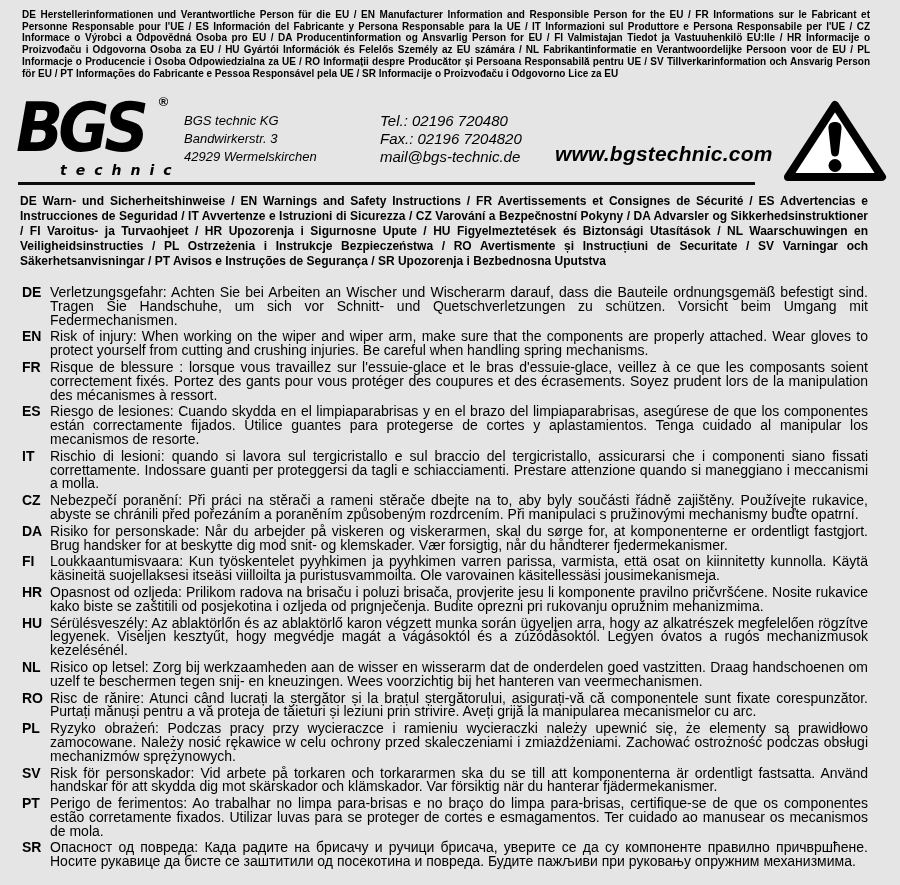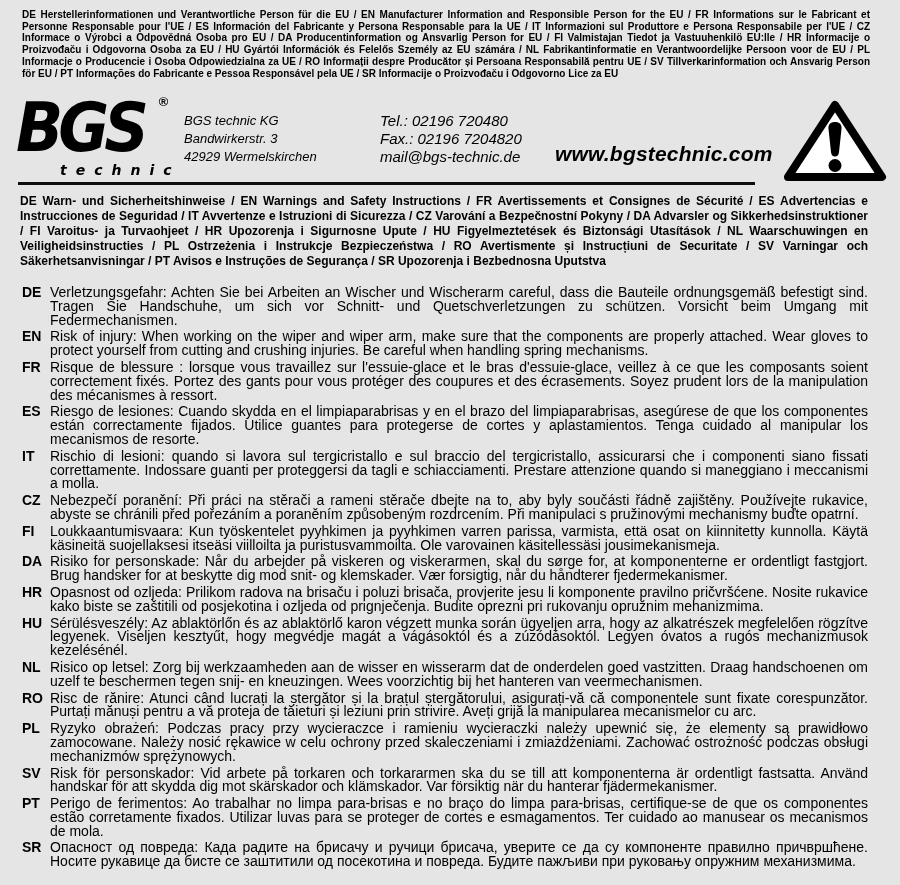--- a/index.html
+++ b/index.html
@@ -116,21 +116,21 @@
     </div>
   </div>
 
   <div class="rule"></div>
 
   <div class="section-heading">DE Warn- und Sicherheitshinweise / EN Warnings and Safety Instructions / FR Avertissements et Consignes de Sécurité / ES Advertencias e Instrucciones de Seguridad / IT Avvertenze e Istruzioni di Sicurezza / CZ Varování a Bezpečnostní Pokyny / DA Advarsler og Sikkerhedsinstruktioner / FI Varoitus- ja Turvaohjeet / HR Upozorenja i Sigurnosne Upute / HU Figyelmeztetések és Biztonsági Utasítások / NL Waarschuwingen en Veiligheidsinstructies / PL Ostrzeżenia i Instrukcje Bezpieczeństwa / RO Avertismente și Instrucțiuni de Securitate / SV Varningar och Säkerhetsanvisningar / PT Avisos e Instruções de Segurança / SR Upozorenja i Bezbednosna Uputstva</div>
 
   <div class="warnings">
       <div class="warning-item">
         <div class="warning-code">DE</div>
-        <div class="warning-text">Verletzungsgefahr: Achten Sie bei Arbeiten an Wischer und Wischerarm careful, dass die Bauteile ordnungsgemäß befestigt sind. Tragen Sie Handschuhe, um sich vor Schnitt- und Quetschverletzungen zu schützen. Vorsicht beim Umgang mit Federmechanismen.</div>
+        <div class="warning-text">Verletzungsgefahr: Achten Sie bei Arbeiten an Wischer und Wischerarm darauf, dass die Bauteile ordnungsgemäß befestigt sind. Tragen Sie Handschuhe, um sich vor Schnitt- und Quetschverletzungen zu schützen. Vorsicht beim Umgang mit Federmechanismen.</div>
       </div>
       <div class="warning-item">
         <div class="warning-code">EN</div>
         <div class="warning-text">Risk of injury: When working on the wiper and wiper arm, make sure that the components are properly attached. Wear gloves to protect yourself from cutting and crushing injuries. Be careful when handling spring mechanisms.</div>
       </div>
       <div class="warning-item">
         <div class="warning-code">FR</div>
         <div class="warning-text">Risque de blessure : lorsque vous travaillez sur l'essuie-glace et le bras d'essuie-glace, veillez à ce que les composants soient correctement fixés. Portez des gants pour vous protéger des coupures et des écrasements. Soyez prudent lors de la manipulation des mécanismes à ressort.</div>
       </div>
       <div class="warning-item">
@@ -139,26 +139,26 @@
       </div>
       <div class="warning-item">
         <div class="warning-code">IT</div>
         <div class="warning-text">Rischio di lesioni: quando si lavora sul tergicristallo e sul braccio del tergicristallo, assicurarsi che i componenti siano fissati correttamente. Indossare guanti per proteggersi da tagli e schiacciamenti. Prestare attenzione quando si maneggiano i meccanismi a molla.</div>
       </div>
       <div class="warning-item">
         <div class="warning-code">CZ</div>
         <div class="warning-text">Nebezpečí poranění: Při práci na stěrači a rameni stěrače dbejte na to, aby byly součásti řádně zajištěny. Používejte rukavice, abyste se chránili před pořezáním a poraněním způsobeným rozdrcením. Při manipulaci s pružinovými mechanismy buďte opatrní.</div>
       </div>
       <div class="warning-item">
+        <div class="warning-code">DA</div>
+        <div class="warning-text">Risiko for personskade: Når du arbejder på viskeren og viskerarmen, skal du sørge for, at komponenterne er ordentligt fastgjort. Brug handsker for at beskytte dig mod snit- og klemskader. Vær forsigtig, når du håndterer fjedermekanismer.</div>
+      </div>
+      <div class="warning-item">
         <div class="warning-code">FI</div>
         <div class="warning-text">Loukkaantumisvaara: Kun työskentelet pyyhkimen ja pyyhkimen varren parissa, varmista, että osat on kiinnitetty kunnolla. Käytä käsineitä suojellaksesi itseäsi viilloilta ja puristusvammoilta. Ole varovainen käsitellessäsi jousimekanismeja.</div>
-      </div>
-      <div class="warning-item">
-        <div class="warning-code">DA</div>
-        <div class="warning-text">Risiko for personskade: Når du arbejder på viskeren og viskerarmen, skal du sørge for, at komponenterne er ordentligt fastgjort. Brug handsker for at beskytte dig mod snit- og klemskader. Vær forsigtig, når du håndterer fjedermekanismer.</div>
       </div>
       <div class="warning-item">
         <div class="warning-code">HR</div>
         <div class="warning-text">Opasnost od ozljeda: Prilikom radova na brisaču i poluzi brisača, provjerite jesu li komponente pravilno pričvršćene. Nosite rukavice kako biste se zaštitili od posjekotina i ozljeda od prignječenja. Budite oprezni pri rukovanju opružnim mehanizmima.</div>
       </div>
       <div class="warning-item">
         <div class="warning-code">HU</div>
         <div class="warning-text">Sérülésveszély: Az ablaktörlőn és az ablaktörlő karon végzett munka során ügyeljen arra, hogy az alkatrészek megfelelően rögzítve legyenek. Viseljen kesztyűt, hogy megvédje magát a vágásoktól és a zúzódásoktól. Legyen óvatos a rugós mechanizmusok kezelésénél.</div>
       </div>
       <div class="warning-item">

